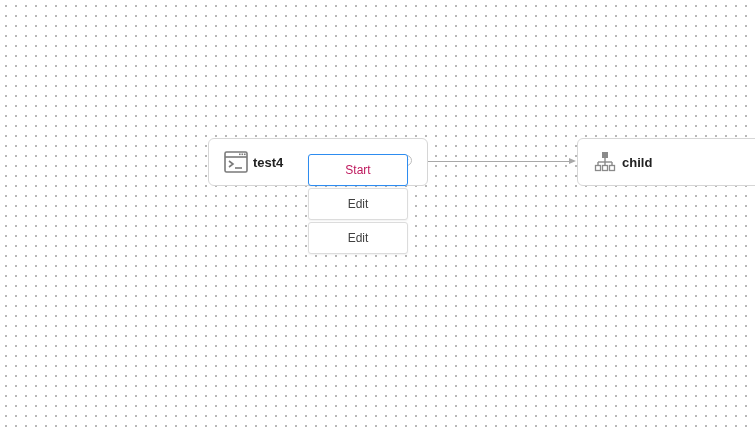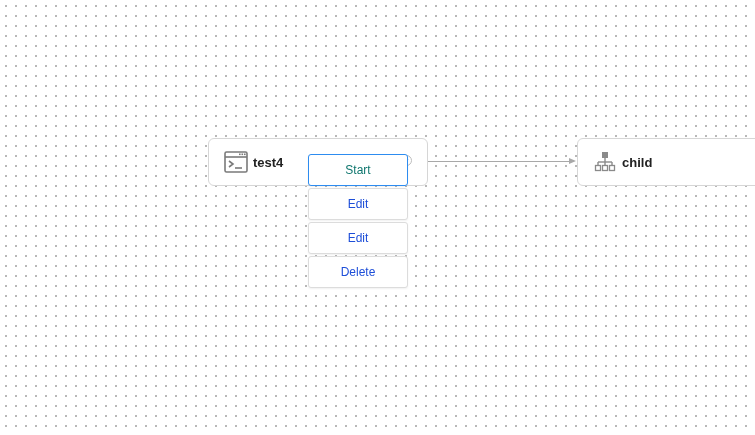--- a/index.html
+++ b/index.html
@@ -29,24 +29,24 @@
     .edge { position: absolute; left: 428px; top: 161px; width: 142px; height: 1px; background: #a8a8a8; }
     .arrowhead {
       position: absolute; left: 569px; top: 158px; width: 0; height: 0;
       border-top: 3.5px solid transparent; border-bottom: 3.5px solid transparent; border-left: 7px solid #a8a8a8;
     }
     .menu { position: absolute; left: 308px; top: 154px; width: 100px; }
     .menu-item {
       box-sizing: border-box; width: 100px; height: 32px; margin-bottom: 2px;
       background: #ffffff; border: 1px solid #dcdcdc; border-radius: 3px;
       display: flex; align-items: center; justify-content: center;
-      font-size: 12px; color: #1d4ed8; cursor: pointer;
+      font-size: 12px; color: #404040; cursor: pointer;
       box-shadow: 0 1px 2px rgba(0,0,0,0.06);
     }
-    .menu-item.active { border-color: #2d8cf0; color: #0f766e; }
+    .menu-item.active { border-color: #2d8cf0; color: #be185d; }
   </style>
 </head>
 <body>
 
 <div class="canvas">
 
   <div class="node" id="node-test4">
     <span class="icon">
       <svg width="24" height="22" viewBox="0 0 24 22">
         <rect x="1" y="1" width="22" height="20" rx="1.5" fill="none" stroke="#7a7a7a" stroke-width="1.6"></rect>
@@ -80,16 +80,15 @@
         <rect x="15.5" y="14.5" width="5" height="5" fill="none" stroke="#8a8a8a" stroke-width="1.3"></rect>
       </svg>
     </span>
     <span class="label">child</span>
   </div>
 
   <div class="menu">
     <div class="menu-item active">Start</div>
     <div class="menu-item">Edit</div>
     <div class="menu-item">Edit</div>
-    <div class="menu-item">Delete</div>
   </div>
 
 </div>
 
 </body></html>

